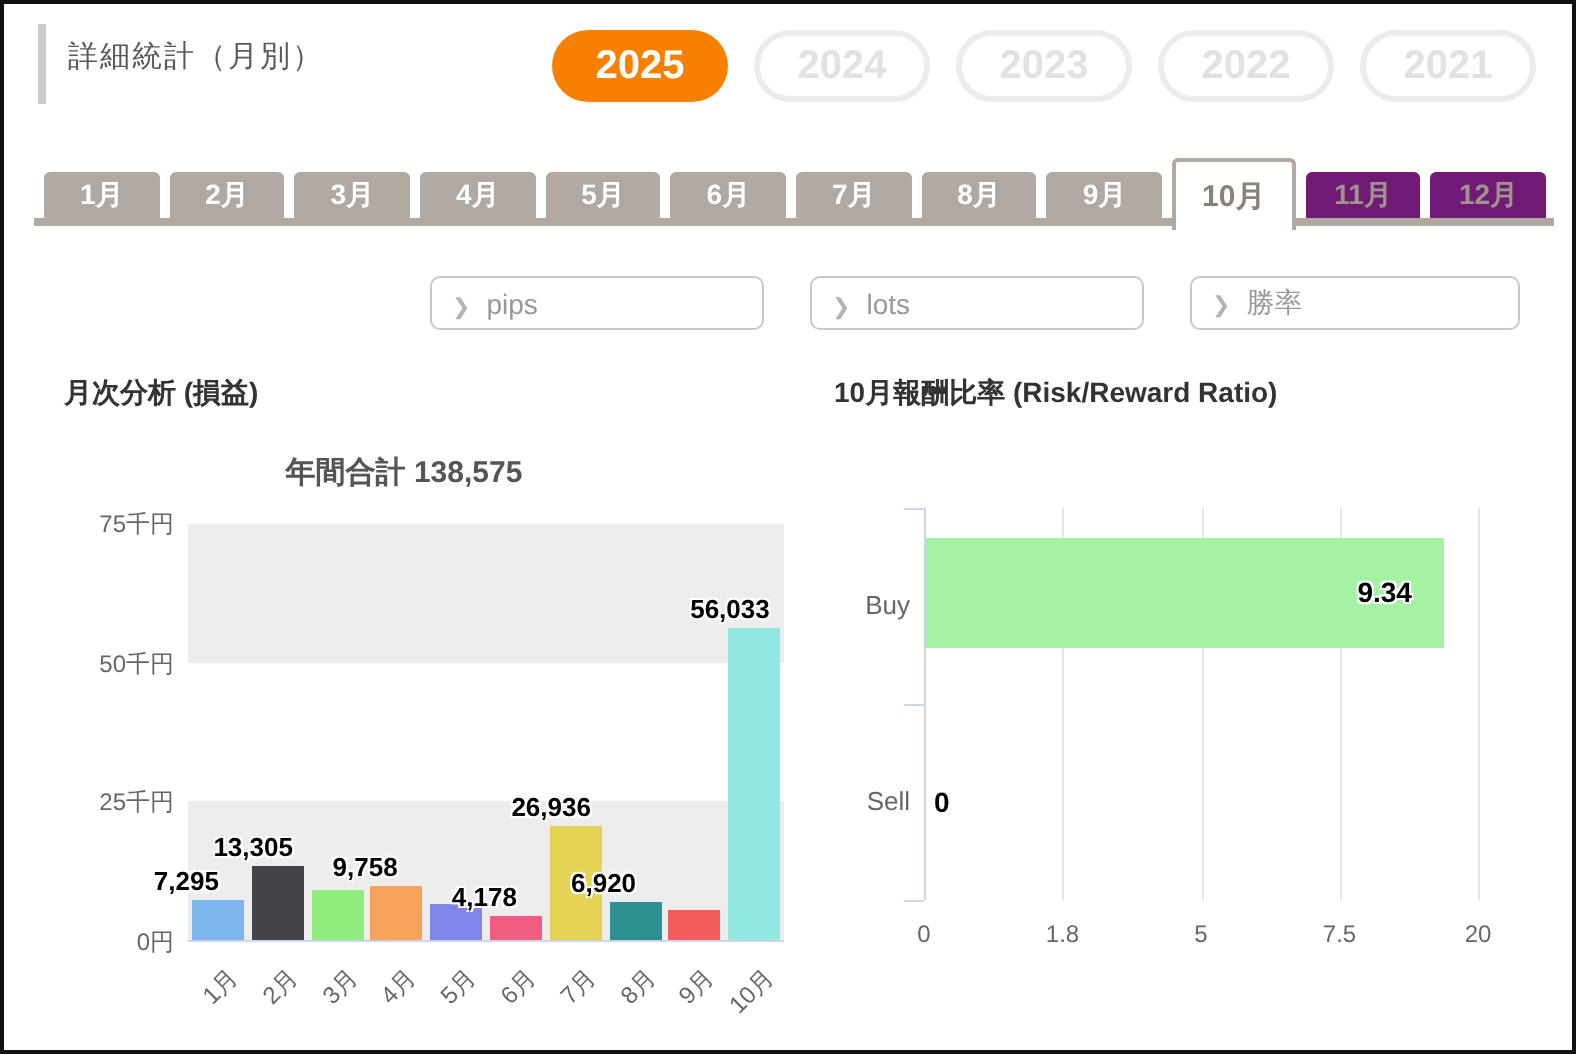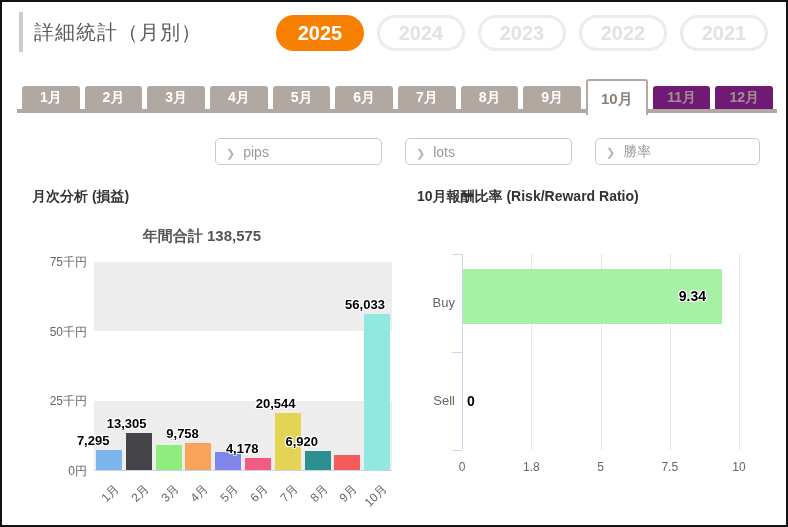--- a/index.html
+++ b/index.html
@@ -1,21 +1,21 @@
 <!DOCTYPE html>
 <html><head>
 <meta charset="utf-8">
 <style>
   * { margin:0; padding:0; box-sizing:border-box; font-family:"Liberation Sans","DejaVu Sans",sans-serif; }
   html,body { background:#fff; }
   .page { position:relative; width:788px; height:527px; background:#fff; border:2px solid #111; overflow:hidden; }
 
   
   .accent-bar { position:absolute; left:17px; top:10px; width:4px; height:40px; background:#ccc; }
-  .page-title { position:absolute; left:32px; top:17px; font-size:20px; font-weight:normal; color:#595959; letter-spacing:1px; }
+  .page-title { position:absolute; left:32px; top:17px; font-size:15px; font-weight:normal; color:#595959; letter-spacing:1px; }
   .years { position:absolute; left:274px; top:13px; display:flex; gap:13px; }
   .year { width:88px; height:36px; border-radius:18px; background:#fff; border:3px solid #ececec;
           color:#e2e2e2; font-size:20px; font-weight:bold; text-align:center; cursor:pointer; }
   .year.active { background:#f88000; border:none; color:#fff; line-height:36px; }
 
   
   .months-underline { position:absolute; left:15px; top:107px; width:760px; height:4px; background:#b2a8a2; z-index:1; }
   .months { position:absolute; left:20px; top:77px; width:751px; height:41px; display:flex; gap:5px; z-index:2; }
   .mtab { position:relative; z-index:2; flex:1; height:23px; margin-top:7px; background:#b2a8a2; color:#fff;
           font-weight:bold; font-size:14px; line-height:23px; text-align:center; border:none;
@@ -135,40 +135,40 @@
         <div class="blab" style="left: 44.9px; top: 213.671px;">7,295</div>
         <div class="xlab" style="left: 40.9px; top: 262px;">1月</div>
         <div class="blab" style="left: 74.7px; top: 196.923px;">13,305</div>
         <div class="xlab" style="left: 70.7px; top: 262px;">2月</div>
         <div class="xlab" style="left: 100.5px; top: 262px;">3月</div>
         <div class="blab" style="left: 134.3px; top: 206.808px;">9,758</div>
         <div class="xlab" style="left: 130.3px; top: 262px;">4月</div>
         <div class="xlab" style="left: 160.1px; top: 262px;">5月</div>
         <div class="blab" style="left: 193.9px; top: 222.357px;">4,178</div>
         <div class="xlab" style="left: 189.9px; top: 262px;">6月</div>
-        <div class="blab" style="left: 223.7px; top: 176.751px;">20,544</div>
+        <div class="blab" style="left: 223.7px; top: 176.751px;">26,936</div>
         <div class="xlab" style="left: 219.7px; top: 262px;">7月</div>
         <div class="blab" style="left: 253.5px; top: 214.716px;">6,920</div>
         <div class="xlab" style="left: 249.5px; top: 262px;">8月</div>
         <div class="xlab" style="left: 279.3px; top: 262px;">9月</div>
         <div class="blab" style="left: 313.1px; top: 77.8547px;">56,033</div>
         <div class="xlab" style="left: 309.1px; top: 262px;">10月</div>
       </div>
   </div>
 
   <div id="chart-right">
       <div class="xtick" style="left: 25px; top: 218px;">0</div>
       <div class="grid-v" style="left: 114.25px; top: 12px; height: 196px;"></div>
       <div class="xtick" style="left: 94.25px; top: 218px;">1.8</div>
       <div class="grid-v" style="left: 183.5px; top: 12px; height: 196px;"></div>
       <div class="xtick" style="left: 163.5px; top: 218px;">5</div>
       <div class="grid-v" style="left: 252.75px; top: 12px; height: 196px;"></div>
       <div class="xtick" style="left: 232.75px; top: 218px;">7.5</div>
       <div class="grid-v" style="left: 322px; top: 12px; height: 196px;"></div>
-      <div class="xtick" style="left: 302px; top: 218px;">10</div>
+      <div class="xtick" style="left: 302px; top: 218px;">20</div>
       <div class="axis-v" style="left: 45px; top: 12px; height: 196px;"></div>
       <div class="tick-h" style="left: 35px; top: 12px;"></div>
       <div class="tick-h" style="left: 35px; top: 110px;"></div>
       <div class="tick-h" style="left: 35px; top: 208px;"></div>
       <div class="cat" style="top: 53px;">Buy</div>
       <div class="hbar" style="left: 46px; top: 27px; width: 258.718px; height: 55px; background: rgb(165, 242, 165);"></div>
       <div class="hval" style="left: 261.718px; top: 46px;">9.34</div>
       <div class="cat" style="top: 151px;">Sell</div>
       <div class="hval" style="left: 50px; top: 151px;">0</div>
     </div>

